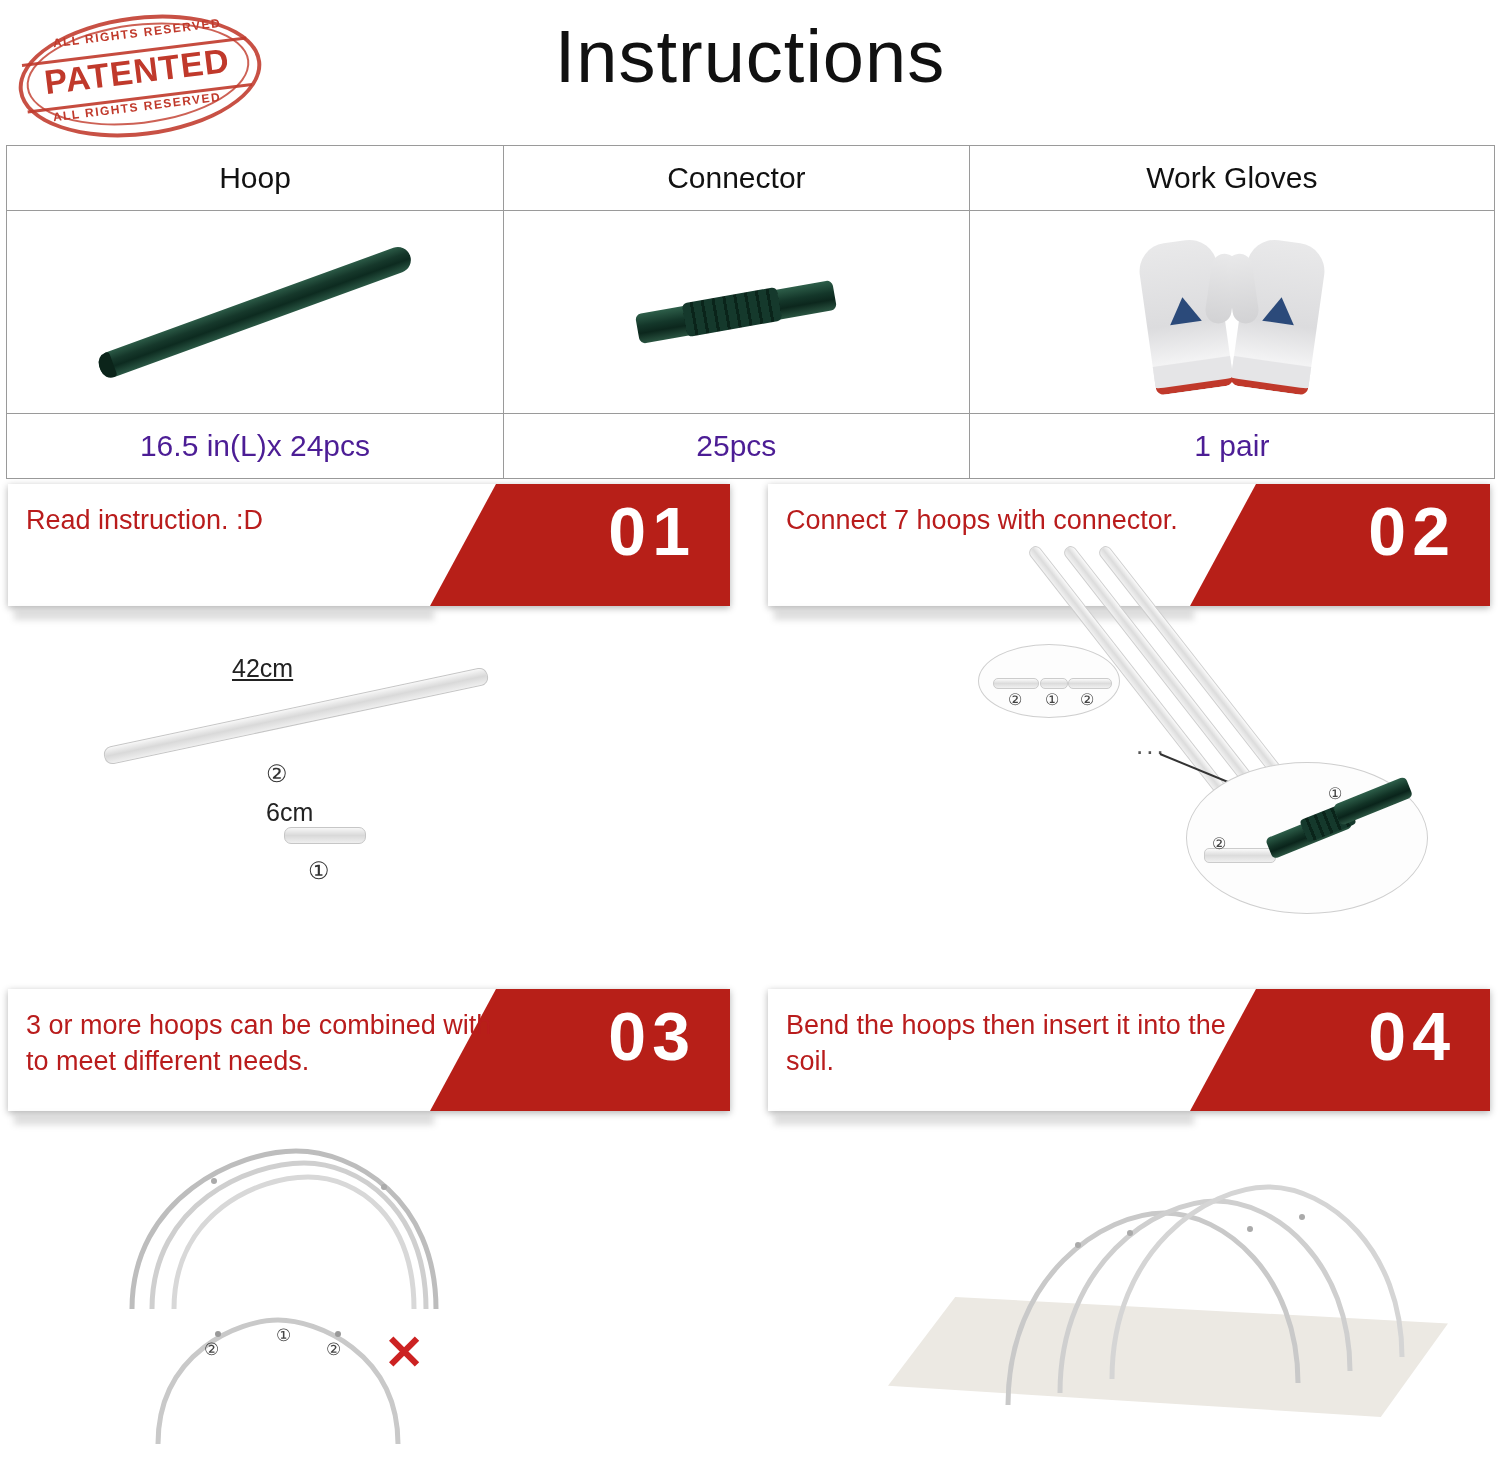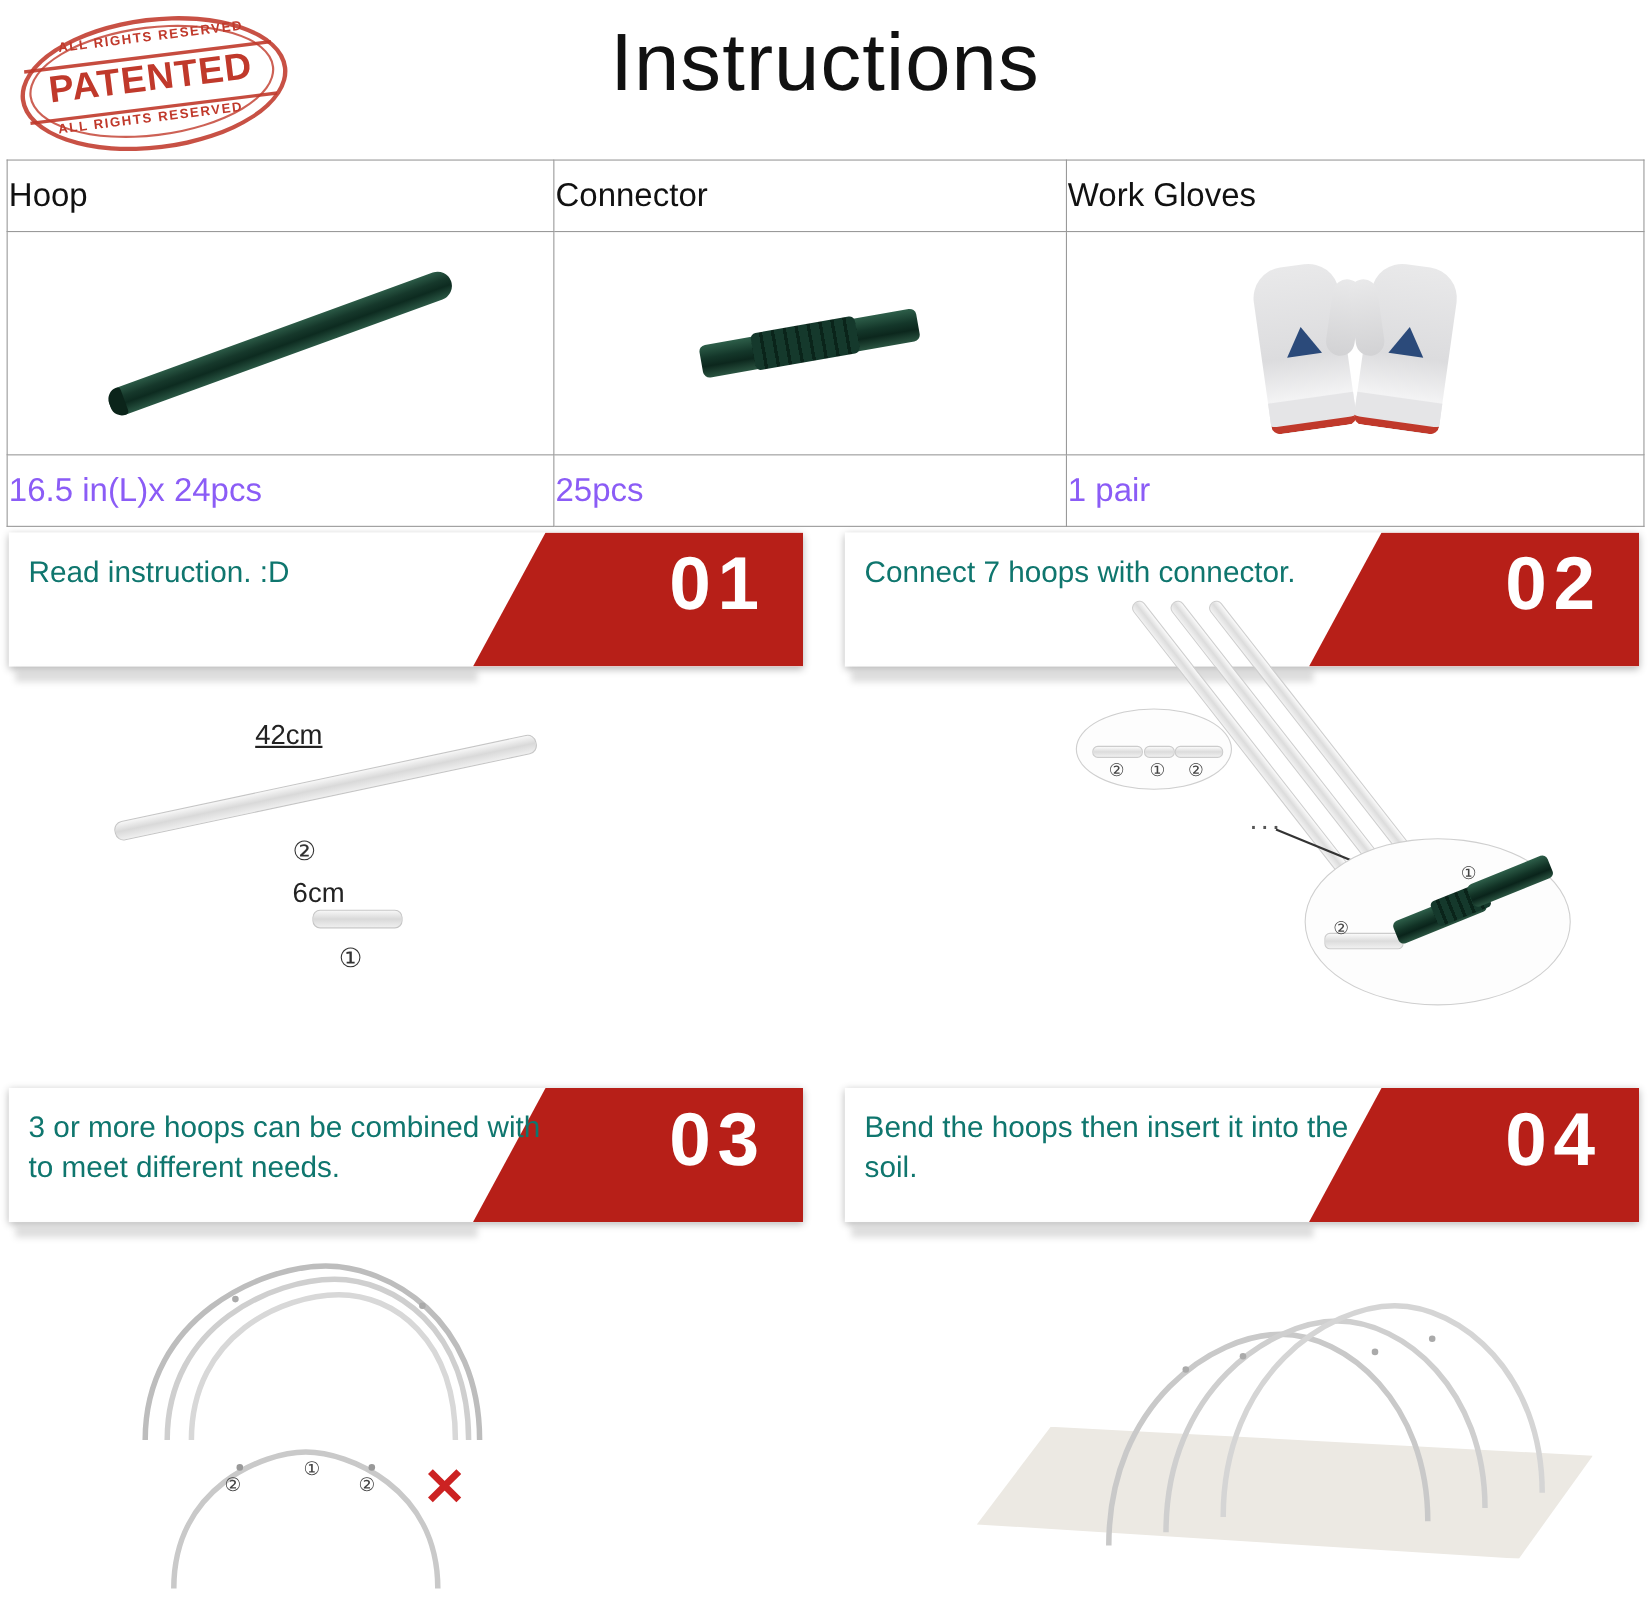--- a/index.html
+++ b/index.html
@@ -110,35 +110,35 @@
   .parts-table {
     position: absolute;
     left: 6px;
     top: 145px;
     width: 1489px;
     border-collapse: collapse;
     table-layout: fixed;
   }
   .parts-table td {
     border: 1px solid #9a9a9a;
-    text-align: left;
+    text-align: center;
     vertical-align: middle;
   }
   .parts-header td {
     height: 62px;
     font-size: 30px;
     color: #111;
   }
   .parts-img td {
     height: 200px;
   }
   .parts-qty td {
     height: 62px;
     font-size: 30px;
-    color: #8b5cf6;
+    color: #4c1d95;
   }
 
   
   .hoop-art {
     position: relative;
     width: 100%;
     height: 190px;
   }
   .hoop-rod {
     position: absolute;
@@ -276,21 +276,21 @@
     letter-spacing: 6px;
     font-family: "Liberation Sans", sans-serif;
   }
   .banner-text {
     position: absolute;
     left: 18px;
     top: 22px;
     width: 480px;
     font-size: 27px;
     line-height: 36px;
-    color: #0f766e;
+    color: #b91c1c;
   }
   .banner-shadow-tab {
     position: absolute;
     left: 6px;
     bottom: -8px;
     width: 420px;
     height: 10px;
     background: rgba(0,0,0,0.13);
     filter: blur(3px);
   }

